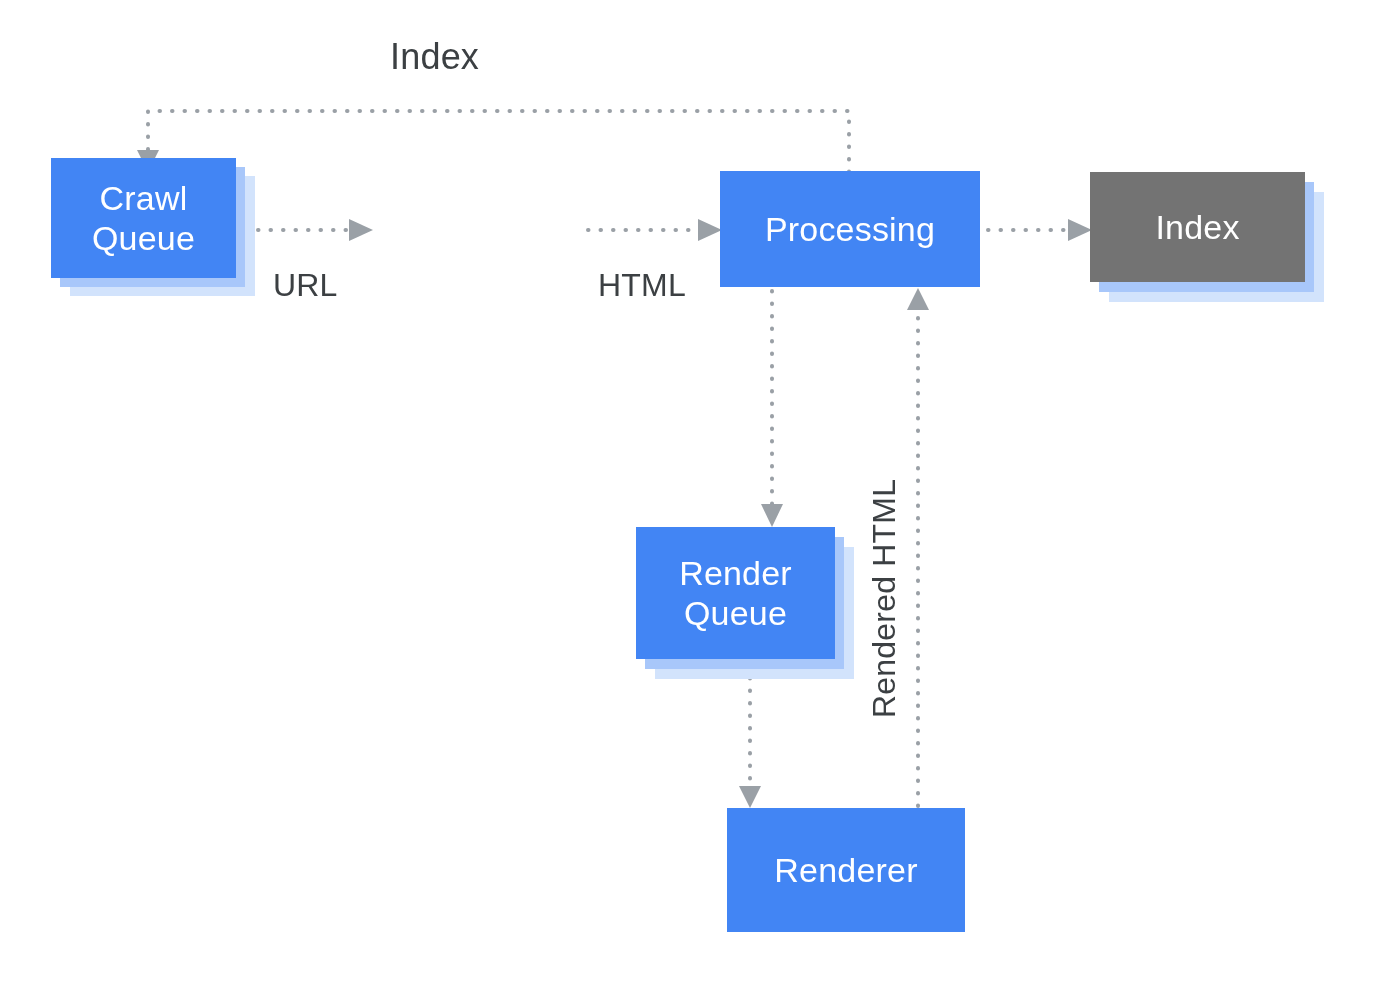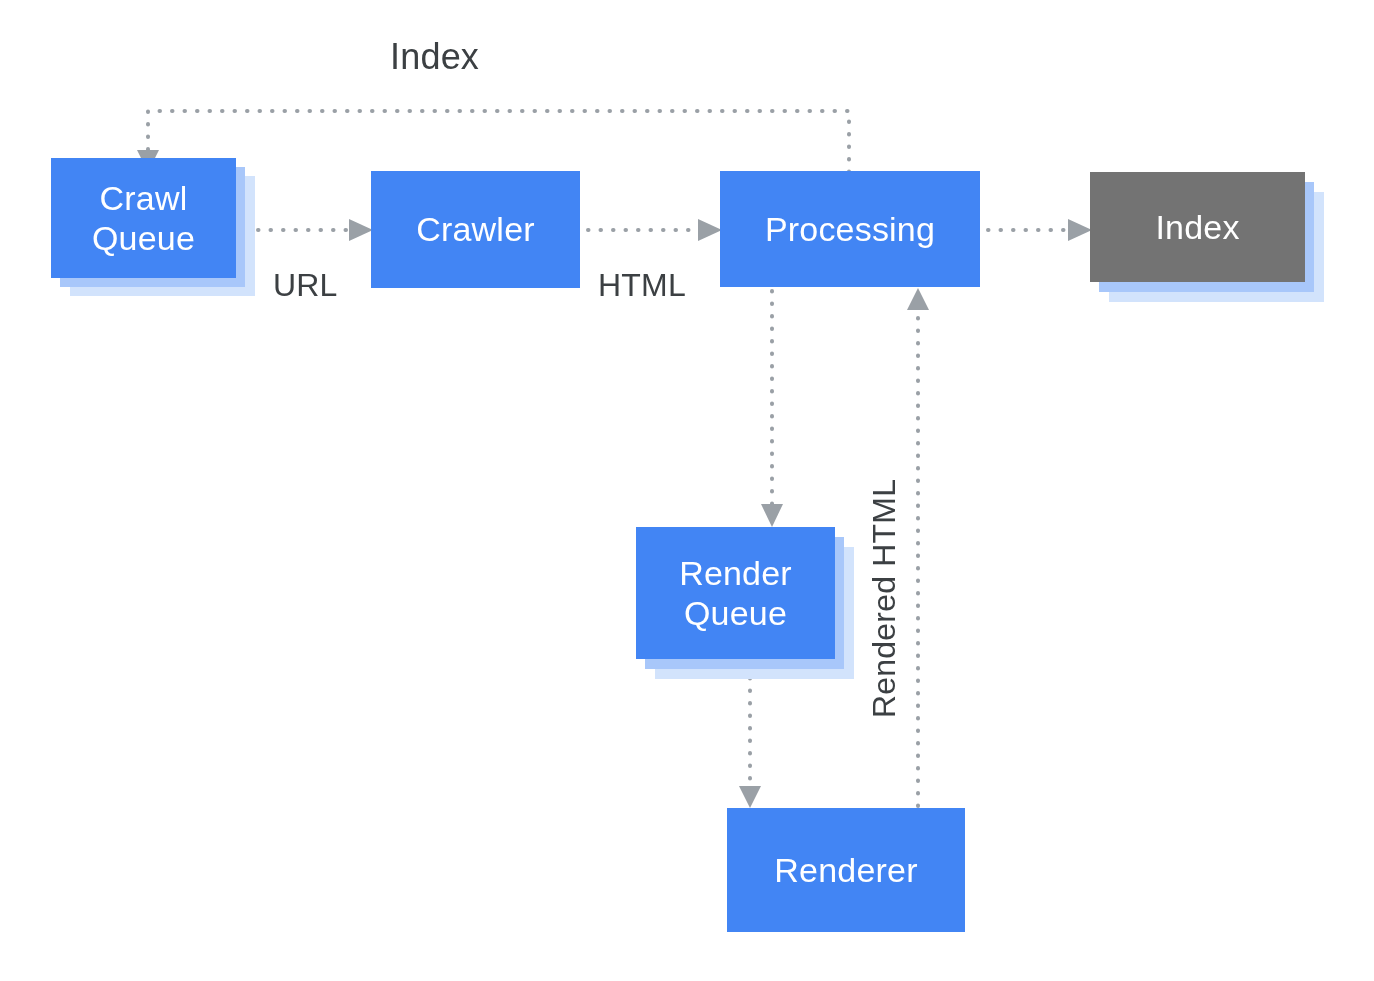--- a/index.html
+++ b/index.html
@@ -105,23 +105,20 @@
     </g>
   </svg>
 
   <div class="node" style="left:51px; top:158px; width:205px; height:130px;">
     <div class="layer" style="left:19px; top:18px; width:185px; height:120px; background:#d2e3fc;"></div>
     <div class="layer" style="left:9px; top:9px; width:185px; height:120px; background:#a8c7fa;"></div>
     <div class="face" style="left:0px; top:0px; width:185px; height:120px; background:#4285f4; font-size:34px;">Crawl
 Queue</div>
   </div>
 
-  <div class="node" style="left:371px; top:171px; width:209px; height:117px;">
-    <div class="face" style="left:0px; top:0px; width:209px; height:117px; background:#4285f4; font-size:34px;">Crawler</div>
-  </div>
 
   <div class="node" style="left:720px; top:171px; width:260px; height:116px;">
     <div class="face" style="left:0px; top:0px; width:260px; height:116px; background:#4285f4; font-size:34px;">Processing</div>
   </div>
 
   <div class="node" style="left:1090px; top:172px; width:235px; height:130px;">
     <div class="layer" style="left:19px; top:20px; width:215px; height:110px; background:#d2e3fc;"></div>
     <div class="layer" style="left:9px; top:10px; width:215px; height:110px; background:#a8c7fa;"></div>
     <div class="face" style="left:0px; top:0px; width:215px; height:110px; background:#737373; font-size:34px;">Index</div>
   </div>

